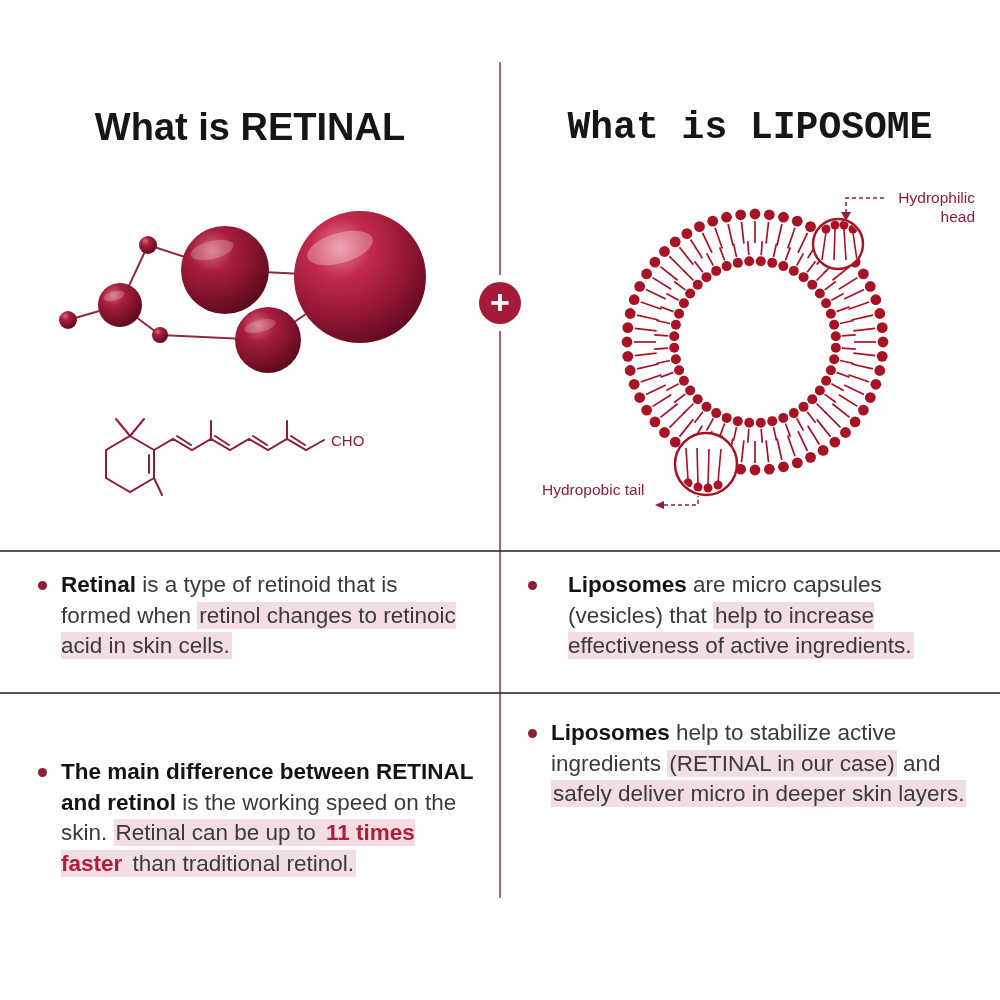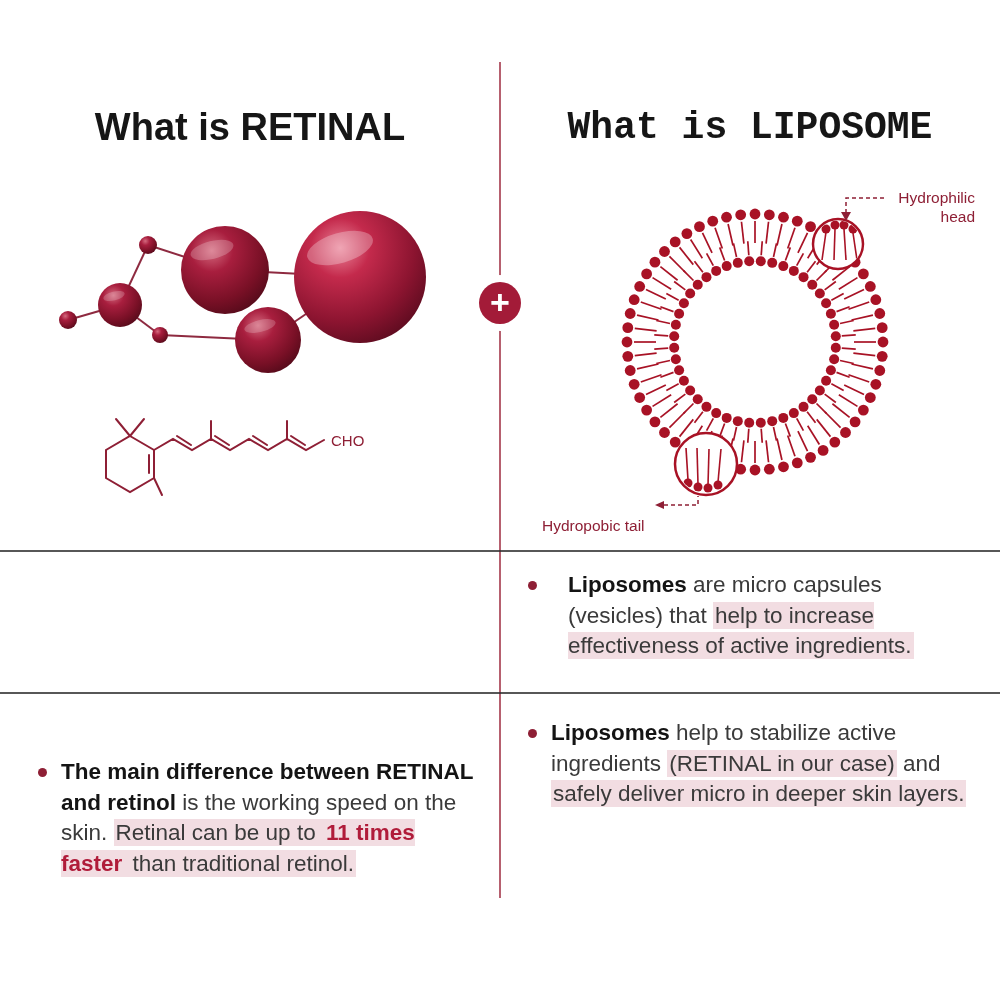--- a/index.html
+++ b/index.html
@@ -22,21 +22,21 @@
 
   svg { display:block; }
   .illus { position:absolute; }
   .illus.molecule { left:40px; top:190px; width:450px; height:215px; }
   .illus.formula  { left:85px; top:402px; width:330px; height:112px; }
   .illus.liposome { left:540px; top:172px; width:460px; height:362px; }
   .formula-text { font-family:"Liberation Sans",sans-serif; font-size:15px; fill:#8e1f35; }
 
   .lipo-label { position:absolute; color:#8e1f35; font-size:15.5px; line-height:1.25; }
   .lipo-label.head { left:875px; top:188px; width:100px; text-align:right; }
-  .lipo-label.tail { left:542px; top:516px; width:120px; text-align:left; }
+  .lipo-label.tail { left:542px; top:480px; width:120px; text-align:left; }
 
   .bullet-cell { position:absolute; display:flex; gap:14px; font-size:22.5px; line-height:1.36; color:#3a3a3a; }
   .dot { flex:0 0 auto; width:9px; height:9px; border-radius:50%; background:#8e1f35; margin-top:11px; }
   .bullet-text span.b { font-weight:700; color:#141414; }
   .bullet-text span.hl { background:#f2dde2; padding:1px 2px; }
   .bullet-text span.red { color:#b01c3a; font-weight:800; }
 
   .r1l { left:38px;  top:570px; width:432px; }
   .r1r { left:528px; top:570px; width:448px;gap:31px; }
   .r2l { left:38px;  top:718px; width:438px;margin-top:39px; }
@@ -363,20 +363,24 @@
       <path d="M 344 26 L 306 26 L 306 40"></path>
       <path d="M 124 333 L 158 333 L 158 324"></path>
     </g>
     <polygon points="301,40 311,40 306,49" fill="#8e1f35"></polygon>
     <polygon points="124,329 124,337 115,333" fill="#8e1f35"></polygon>
   </svg>
 
   <div class="lipo-label head">Hydrophilic head</div>
   <div class="lipo-label tail">Hydropobic tail</div>
 
+  <div class="bullet-cell r1l">
+    <span class="dot"></span>
+    <div class="bullet-text"><span class="b">Retinal</span><span> is a type of retinoid that is formed when </span><span class="hl">retinol changes to retinoic acid in skin cells.</span></div>
+  </div>
   <div class="bullet-cell r1r">
     <span class="dot"></span>
     <div class="bullet-text"><span class="b">Liposomes</span><span> are micro capsules (vesicles) that </span><span class="hl">help to increase effectiveness of active ingredients.</span></div>
   </div>
 
   <div class="bullet-cell r2l">
     <span class="dot"></span>
     <div class="bullet-text"><span class="b">The main difference between RETINAL and retinol</span><span> is the working speed  on the skin. </span><span class="hl">Retinal can be up to </span><span class="b hl red">11 times faster</span><span class="hl"> than traditional retinol.</span></div>
   </div>
   <div class="bullet-cell r2r">

